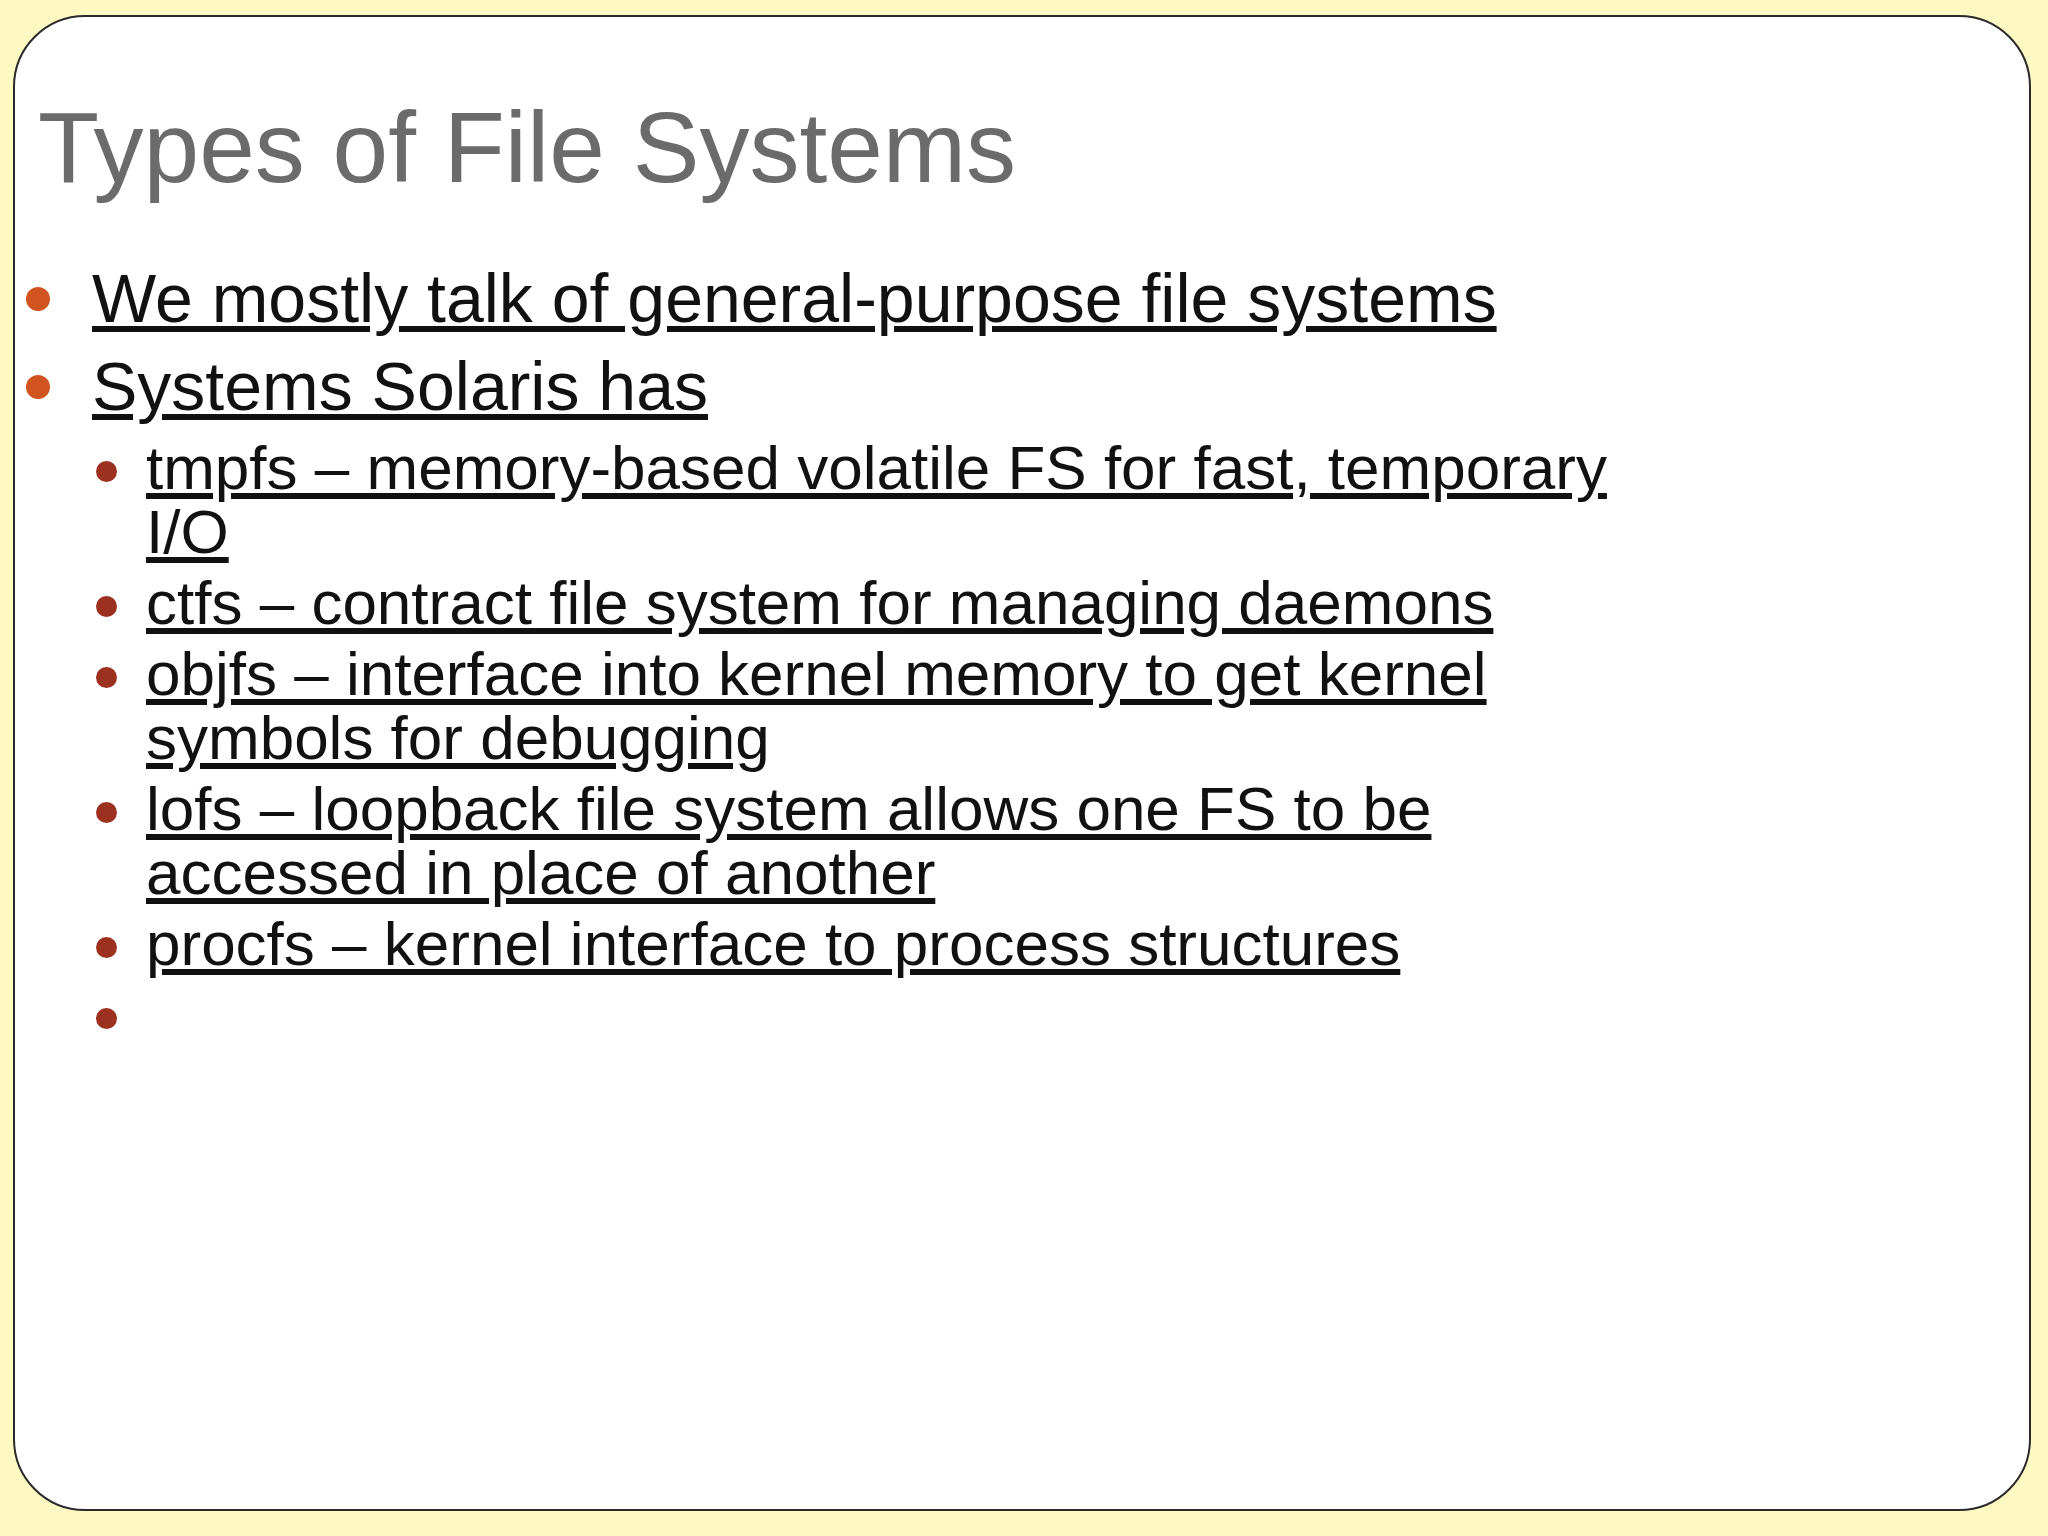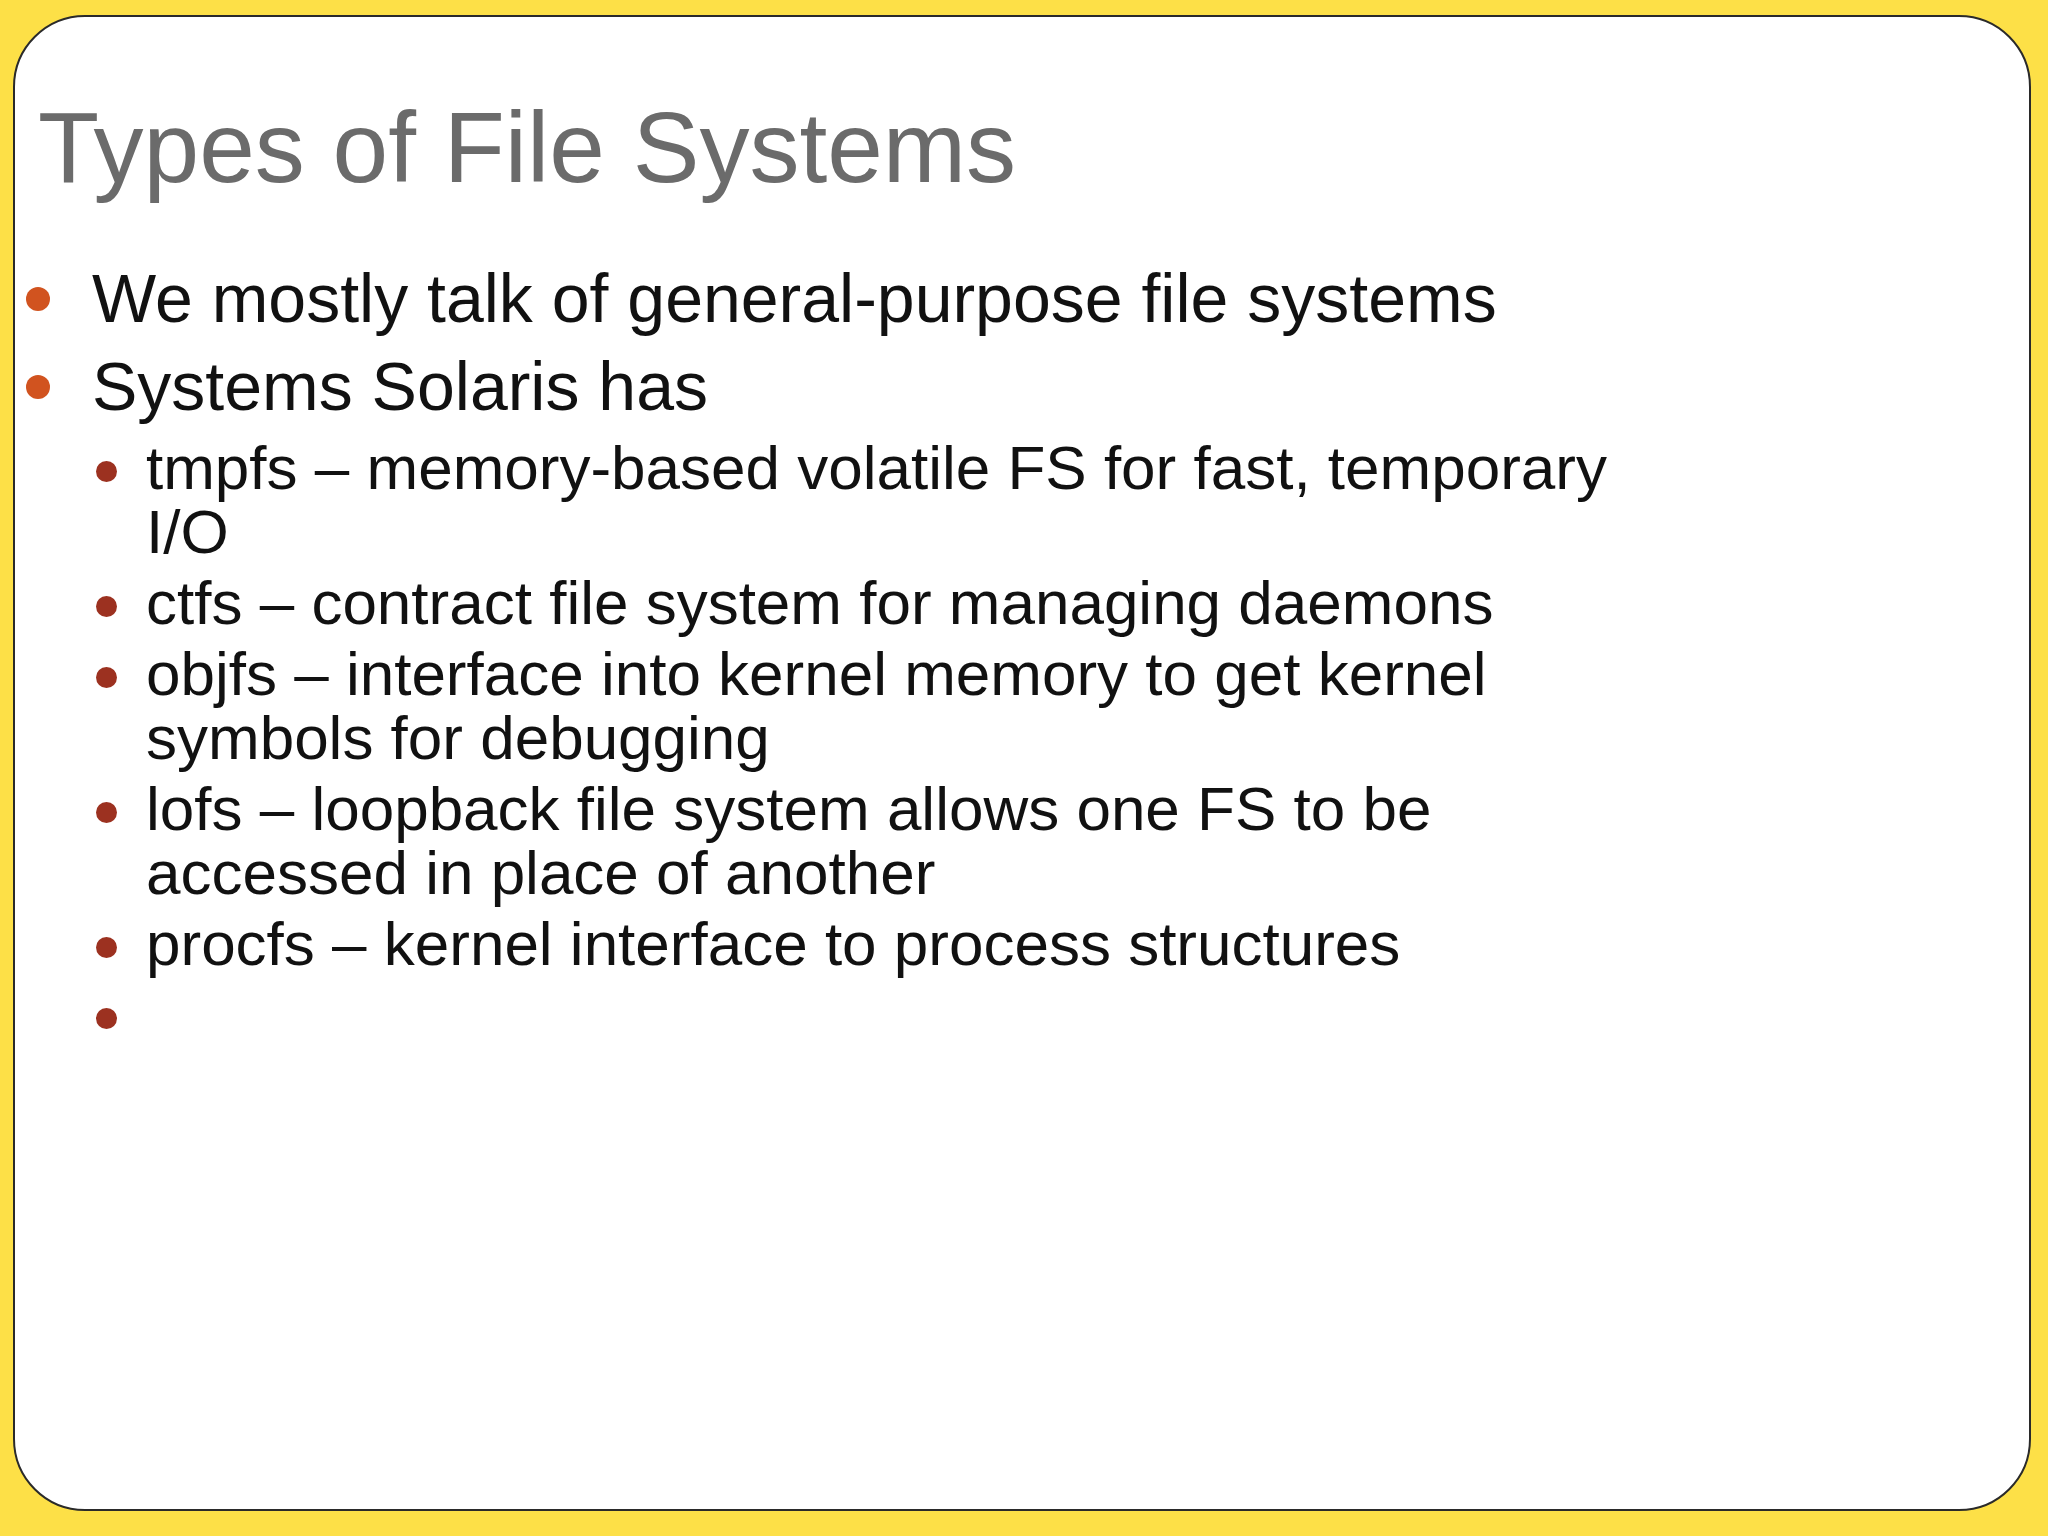--- a/index.html
+++ b/index.html
@@ -4,21 +4,21 @@
 <style>
   html, body {
     margin: 0;
     padding: 0;
     background: #ffffff;
   }
   .slide {
     position: relative;
     width: 2048px;
     height: 1536px;
-    background: #fde047;
+    background: #fef9c3;
     overflow: hidden;
     font-family: "Liberation Sans", "DejaVu Sans", sans-serif;
   }
   .frame {
     position: absolute;
     left: 13px;
     top: 15px;
     width: 2018px;
     height: 1496px;
     border: 2px solid #2a2a2a;
@@ -74,20 +74,21 @@
   }
   .li.l2 > .dot {
     left: 96px;
     top: 25px;
     width: 21px;
     height: 21px;
     background: #9c3120;
   }
   .li .txt {
     display: inline;
+    text-decoration: underline;
   }
 </style>
 </head>
 <body>
 
 <div class="slide">
   <div class="frame"></div>
 
   <h1 class="title">Types of File Systems</h1>
 

